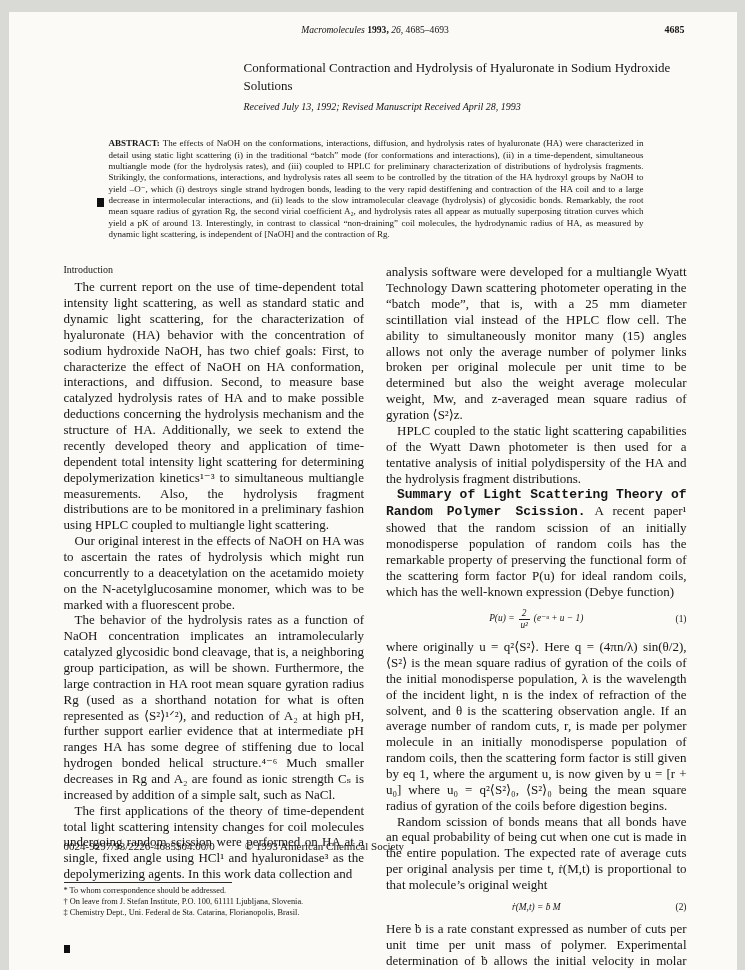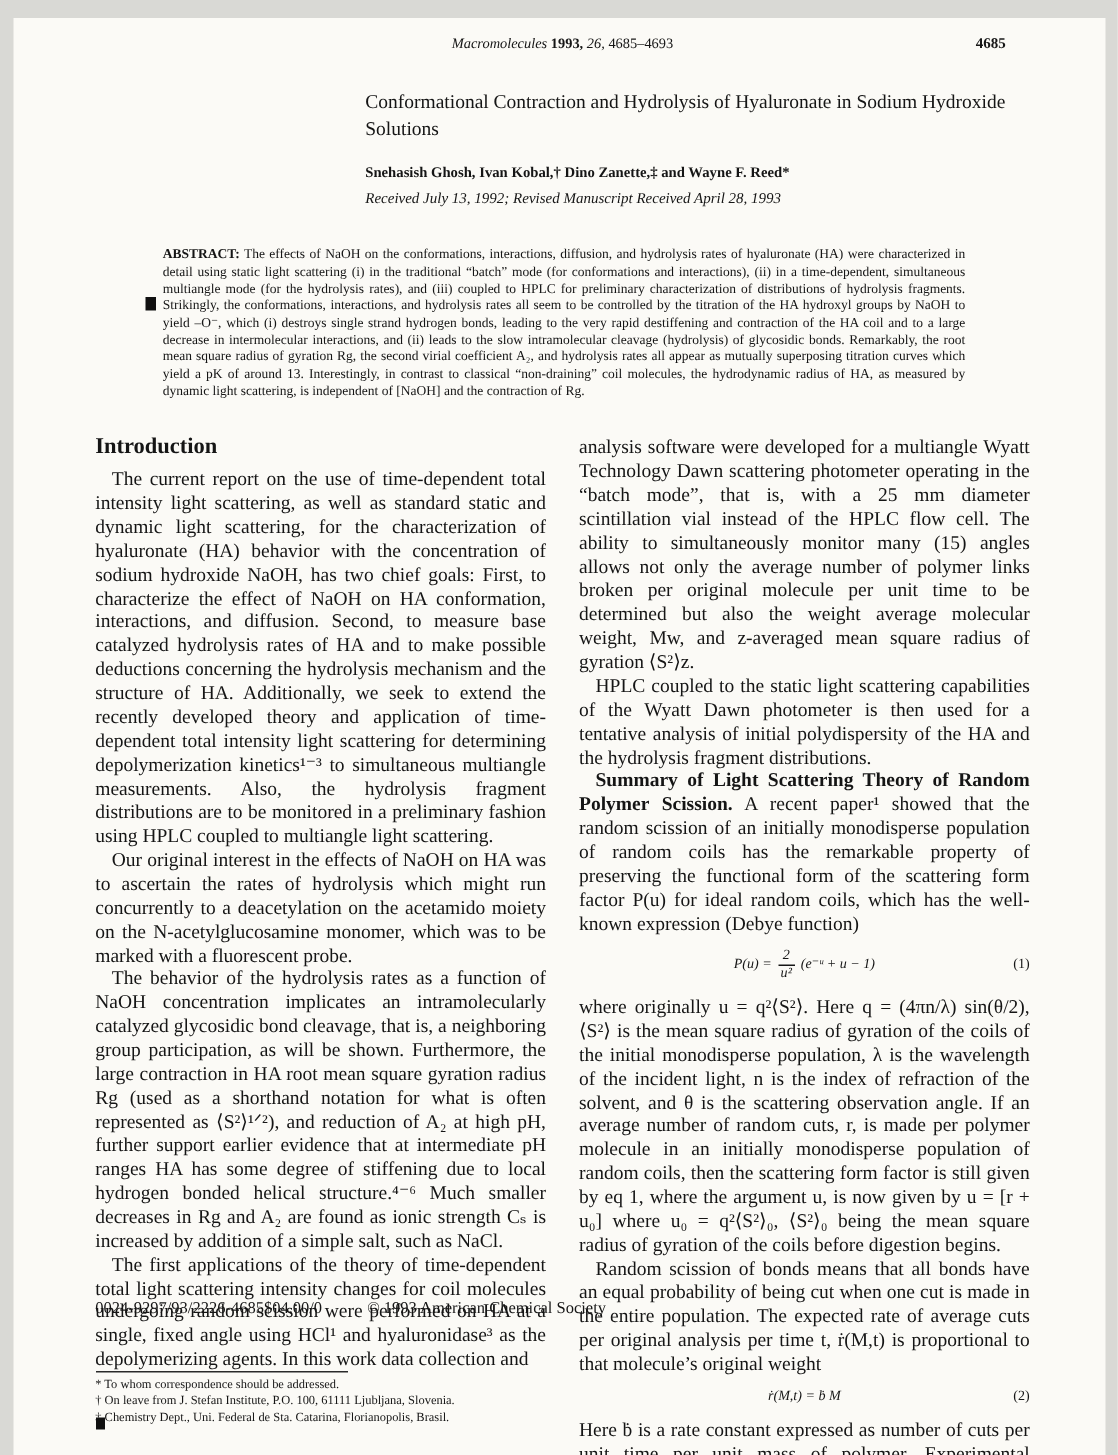--- a/index.html
+++ b/index.html
@@ -7,40 +7,40 @@
     width: 728px; height: 970px; box-sizing: border-box;
     margin: 12px auto; background: #fbfaf6; color: #151515;
     font-family: "Liberation Serif", "DejaVu Serif", serif;
     position: relative; padding: 12px 50px 0 55px; overflow: hidden;
   }
   
   .hdr { position: relative; text-align: center; font-size: 9.6px; margin-bottom: 24px; }
   .hdr .jname { font-style: italic; }
   .hdr .jyear { font-weight: bold; }
   .hdr .jvol  { font-style: italic; }
-  .hdr .pageno { position: absolute; right: 16px; top: 0; font-weight: bold; font-size: 10px; }
+  .hdr .pageno { position: absolute; right: 2px; top: 0; font-weight: bold; font-size: 10px; }
   
   .titleblock { margin-left: 180px; }
   .title { font-size: 13px; font-weight: normal; line-height: 1.4; width: 445px; }
   .authors { margin-top: 15px; font-size: 9.8px; font-weight: bold; }
   .affil { margin-top: 9px; font-size: 9.2px; font-style: italic; }
   .recv  { margin-top: 6px; font-size: 10px; font-style: italic; }
   
   .abstract {
     margin: 26px 43px 0 45px; font-size: 9px; line-height: 1.26;
     text-align: justify; position: relative;
   }
   .abstract .ablabel { font-weight: bold; }
   
   .cols { margin-top: 24px; display: flex; gap: 22px; height: 560px; }
   .col { flex: 1; display: flex; flex-direction: column; min-width: 0; }
-  .sect-heading { font-size: 15px; font-weight: bold; margin: 0 0 4px 0; }
+  .sect-heading { font-size: 10px; font-weight: normal; margin: 0 0 4px 0; }
   .col p { margin: 0; font-size: 13px; line-height: 1.22; text-align: justify; text-indent: 11px; }
   .col p.noindent { text-indent: 0; }
-  .runin { font-weight: bold; }
+  .runin { font-weight: bold; font-family: Liberation Mono, monospace; }
   
   .equation {
     position: relative; margin: 9px 0; text-align: center;
     font-size: 9.4px; font-style: italic;
   }
   .eq-number { position: absolute; right: 0; top: 50%; transform: translateY(-50%); font-style: normal; }
   .frac { display: inline-block; text-align: center; vertical-align: middle; margin: 0 2px; }
   .frac .num { display: block; border-bottom: 1px solid #151515; padding: 0 3px; line-height: 1.1; }
   .frac .den { display: block; line-height: 1.1; }
   
@@ -62,21 +62,20 @@
   <div class="hdr">
     <span class="jname">Macromolecules</span>
     <span class="jyear">1993,</span>
     <span class="jvol">26,</span>
     <span class="jpages">4685–4693</span>
     <span class="pageno">4685</span>
   </div>
 
   <div class="titleblock">
     <div class="title">Conformational Contraction and Hydrolysis of Hyaluronate in Sodium Hydroxide Solutions</div>
-    <div class="authors">Snehasish Ghosh, Ivan Kobal,† Dino Zanette,‡ and Wayne F. Reed*</div>
     <div class="recv">Received July 13, 1992; Revised Manuscript Received April 28, 1993</div>
   </div>
 
   <div class="abstract">
     <span class="ablabel">ABSTRACT:</span>
     <span>The effects of NaOH on the conformations, interactions, diffusion, and hydrolysis rates of hyaluronate (HA) were characterized in detail using static light scattering (i) in the traditional “batch” mode (for conformations and interactions), (ii) in a time-dependent, simultaneous multiangle mode (for the hydrolysis rates), and (iii) coupled to HPLC for preliminary characterization of distributions of hydrolysis fragments. Strikingly, the conformations, interactions, and hydrolysis rates all seem to be controlled by the titration of the HA hydroxyl groups by NaOH to yield –O⁻, which (i) destroys single strand hydrogen bonds, leading to the very rapid destiffening and contraction of the HA coil and to a large decrease in intermolecular interactions, and (ii) leads to the slow intramolecular cleavage (hydrolysis) of glycosidic bonds. Remarkably, the root mean square radius of gyration Rg, the second virial coefficient A₂, and hydrolysis rates all appear as mutually superposing titration curves which yield a pK of around 13. Interestingly, in contrast to classical “non-draining” coil molecules, the hydrodynamic radius of HA, as measured by dynamic light scattering, is independent of [NaOH] and the contraction of Rg.</span>
   </div>
 
   <div class="cols">
 

